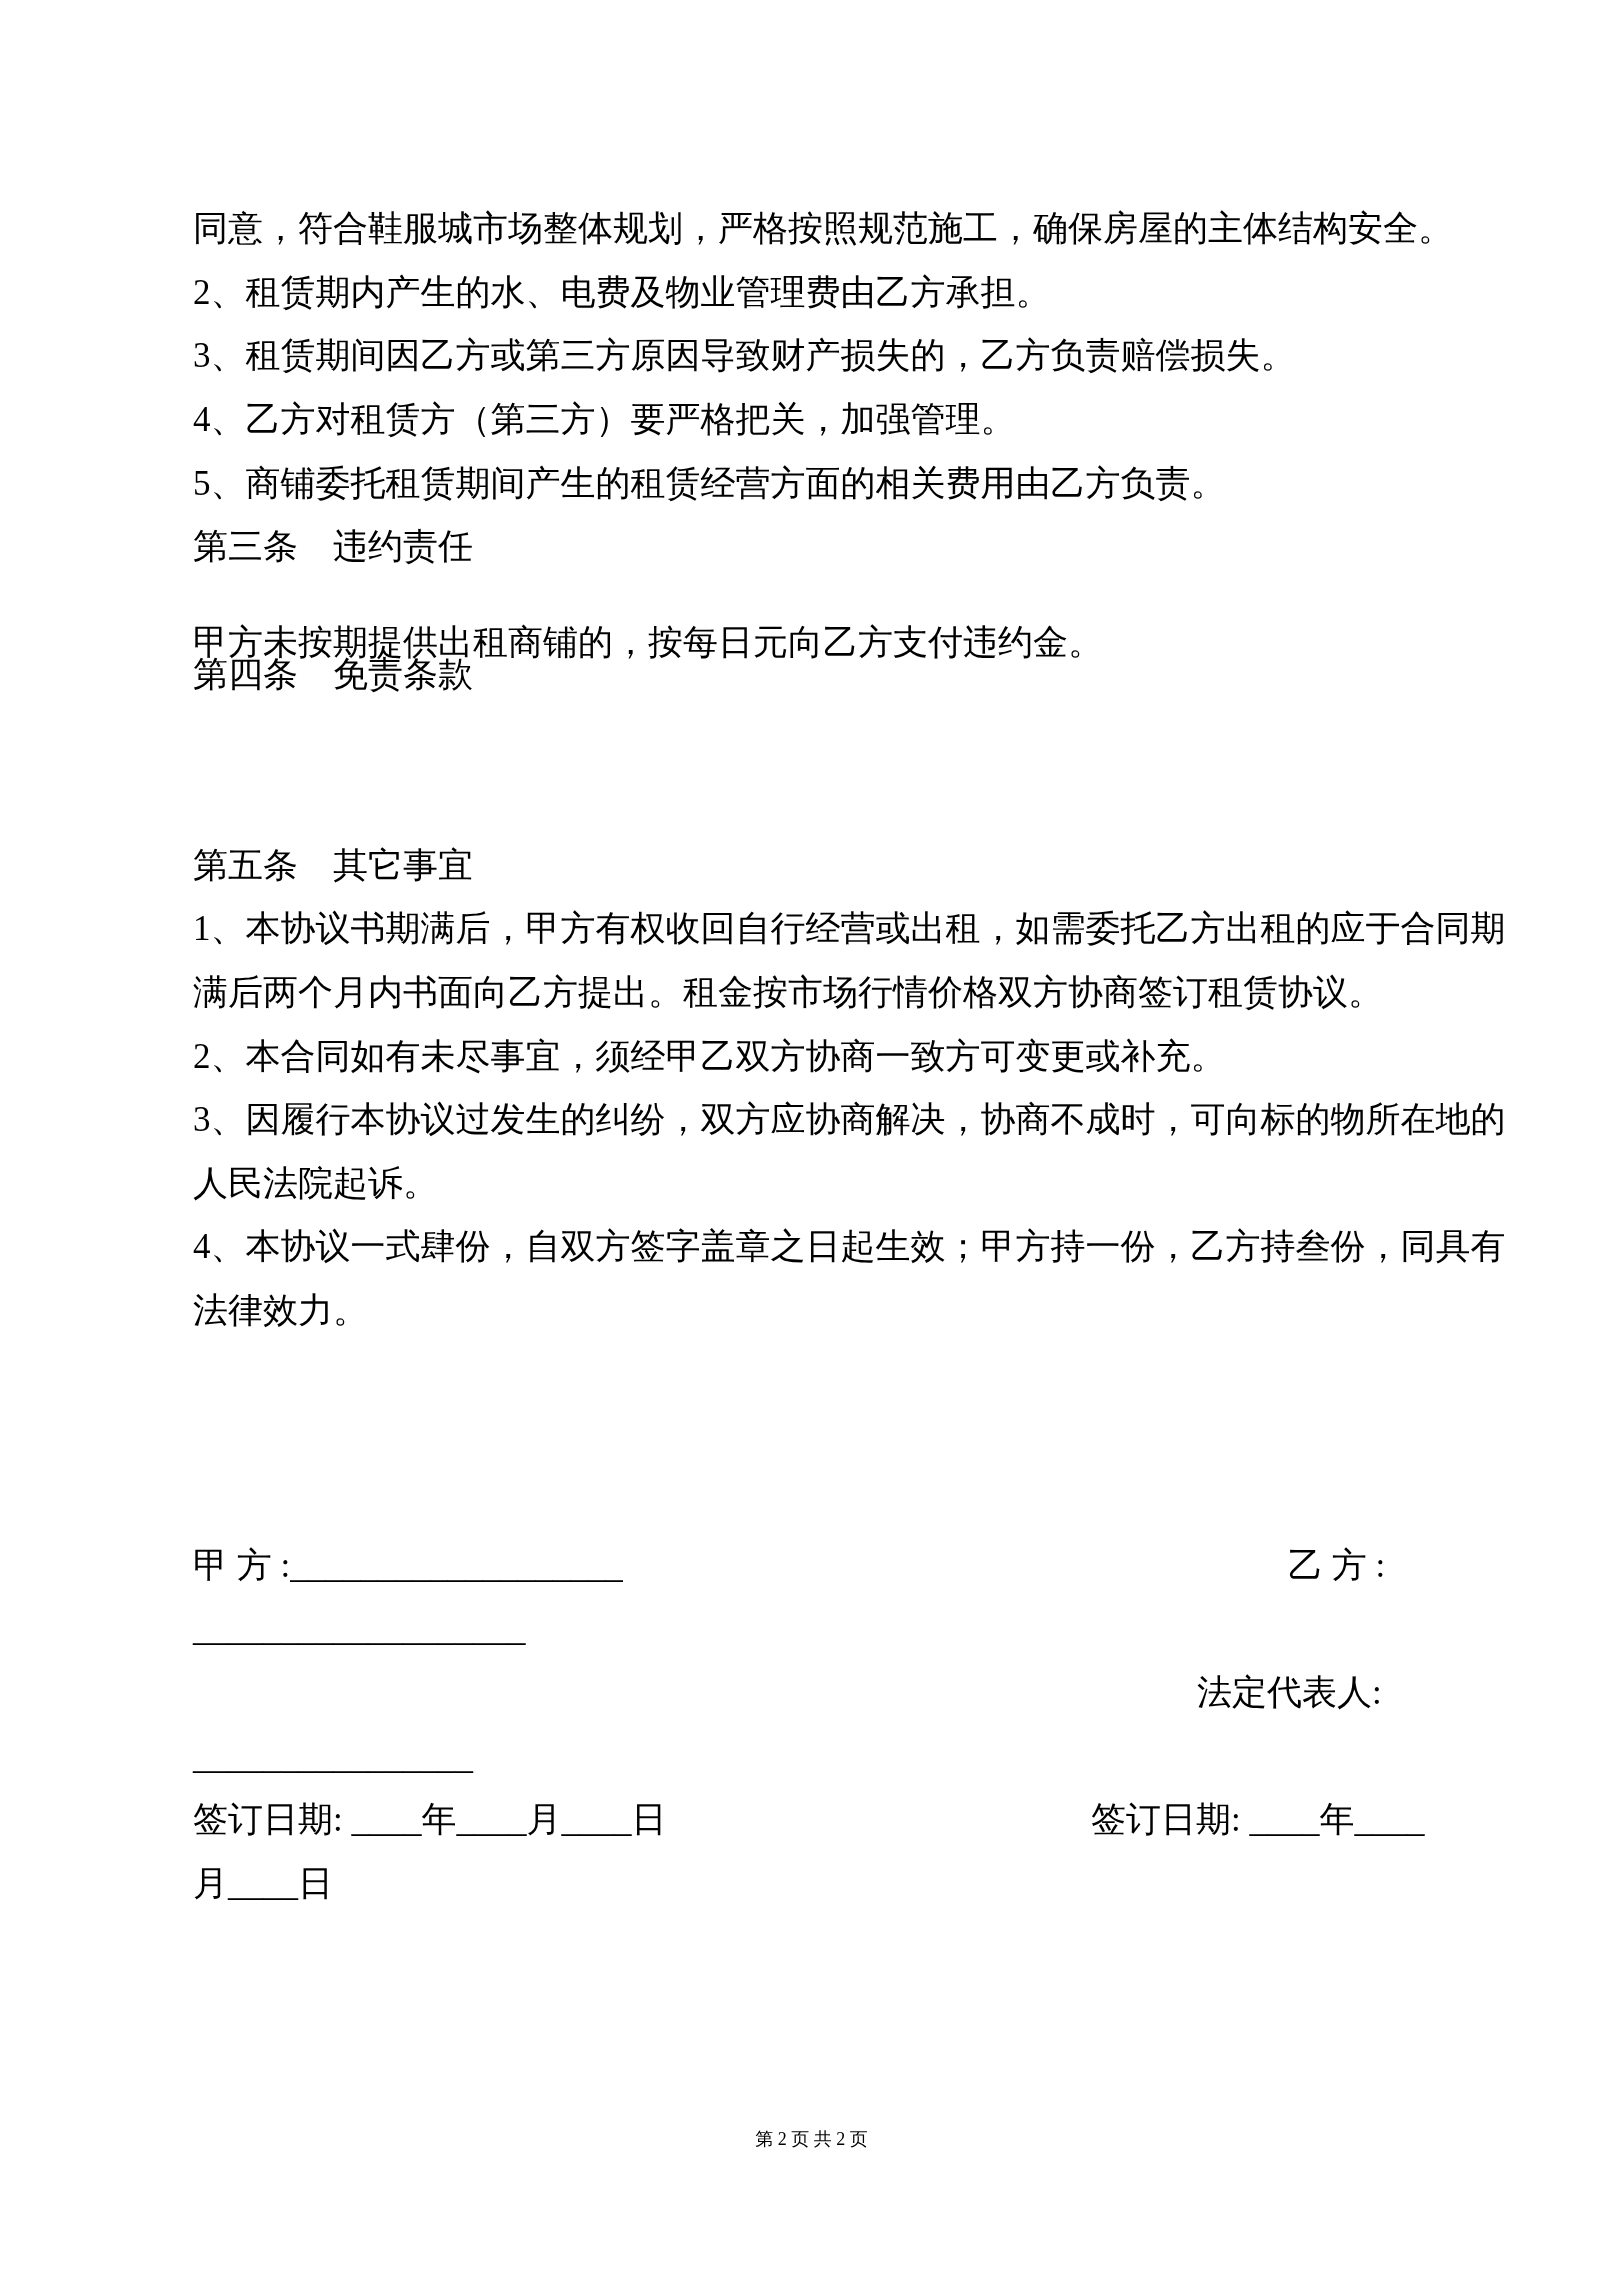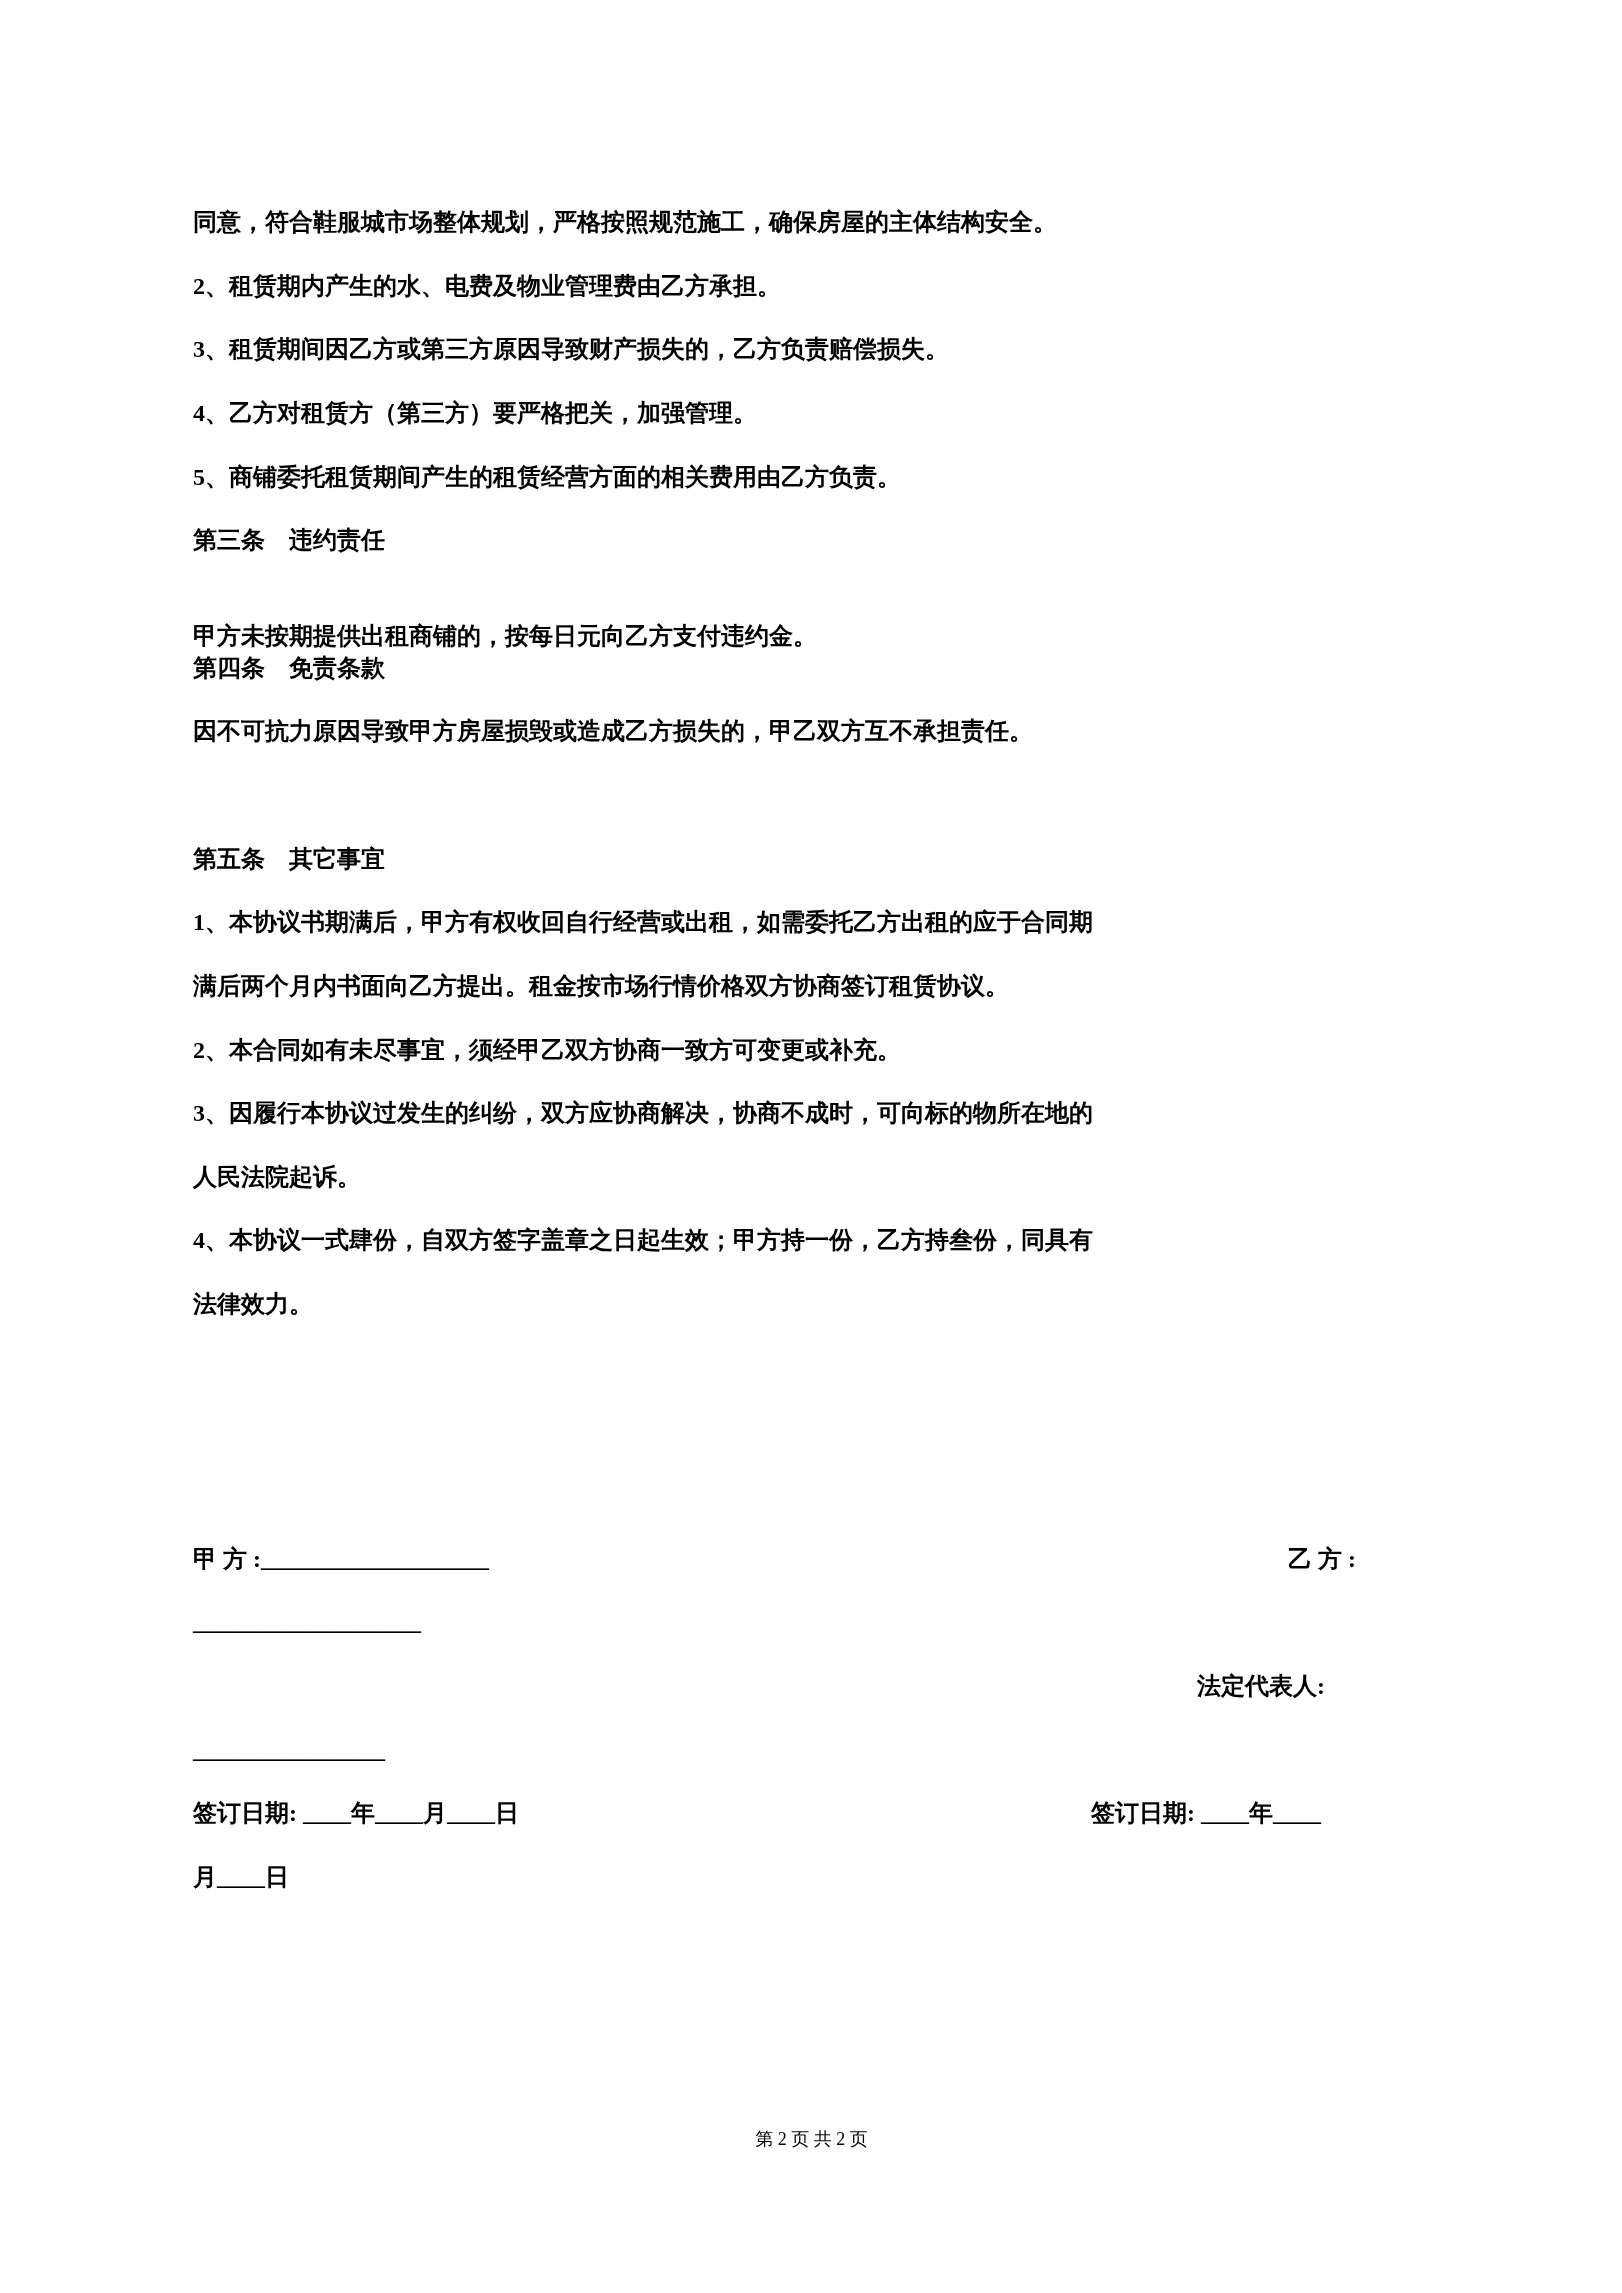--- a/index.html
+++ b/index.html
@@ -12,25 +12,24 @@
     width: 1623px;
     height: 2294px;
     background: #ffffff;
     overflow: hidden;
     font-family: "Liberation Serif", "DejaVu Serif", serif;
     color: #000000;
   }
   .line {
     position: absolute;
     left: 193px;
-    font-size: 24px;
+    font-size: 35px;
     line-height: 1.2;
     white-space: pre;
     letter-spacing: 0;
-    font-weight: bold;
   }
   .line.right-col {
     left: auto;
   }
   .footer {
     position: absolute;
     left: 0;
     width: 1623px;
     text-align: center;
     font-size: 18px;
@@ -44,21 +43,20 @@
 <div class="page">
 
   <div class="line" style="top:208px">同意，符合鞋服城市场整体规划，严格按照规范施工，确保房屋的主体结构安全。</div>
   <div class="line" style="top:272px">2、租赁期内产生的水、电费及物业管理费由乙方承担。</div>
   <div class="line" style="top:335px">3、租赁期间因乙方或第三方原因导致财产损失的，乙方负责赔偿损失。</div>
   <div class="line" style="top:399px">4、乙方对租赁方（第三方）要严格把关，加强管理。</div>
   <div class="line" style="top:463px">5、商铺委托租赁期间产生的租赁经营方面的相关费用由乙方负责。</div>
   <div class="line" style="top:526px">第三条　违约责任</div>
   <div class="line" style="top:622px">甲方未按期提供出租商铺的，按每日元向乙方支付违约金。</div>
   <div class="line" style="top:654px">第四条　免责条款</div>
-  <div class="line" style="top:717px">因不可抗力原因导致甲方房屋损毁或造成乙方损失的，甲乙双方互不承担责任。</div>
   <div class="line" style="top:845px">第五条　其它事宜</div>
   <div class="line" style="top:908px">1、本协议书期满后，甲方有权收回自行经营或出租，如需委托乙方出租的应于合同期</div>
   <div class="line" style="top:972px">满后两个月内书面向乙方提出。租金按市场行情价格双方协商签订租赁协议。</div>
   <div class="line" style="top:1036px">2、本合同如有未尽事宜，须经甲乙双方协商一致方可变更或补充。</div>
   <div class="line" style="top:1099px">3、因履行本协议过发生的纠纷，双方应协商解决，协商不成时，可向标的物所在地的</div>
   <div class="line" style="top:1163px">人民法院起诉。</div>
   <div class="line" style="top:1226px">4、本协议一式肆份，自双方签字盖章之日起生效；甲方持一份，乙方持叁份，同具有</div>
   <div class="line" style="top:1290px">法律效力。</div>
 
   <div class="line" style="top:1545px">甲 方 :___________________</div>

